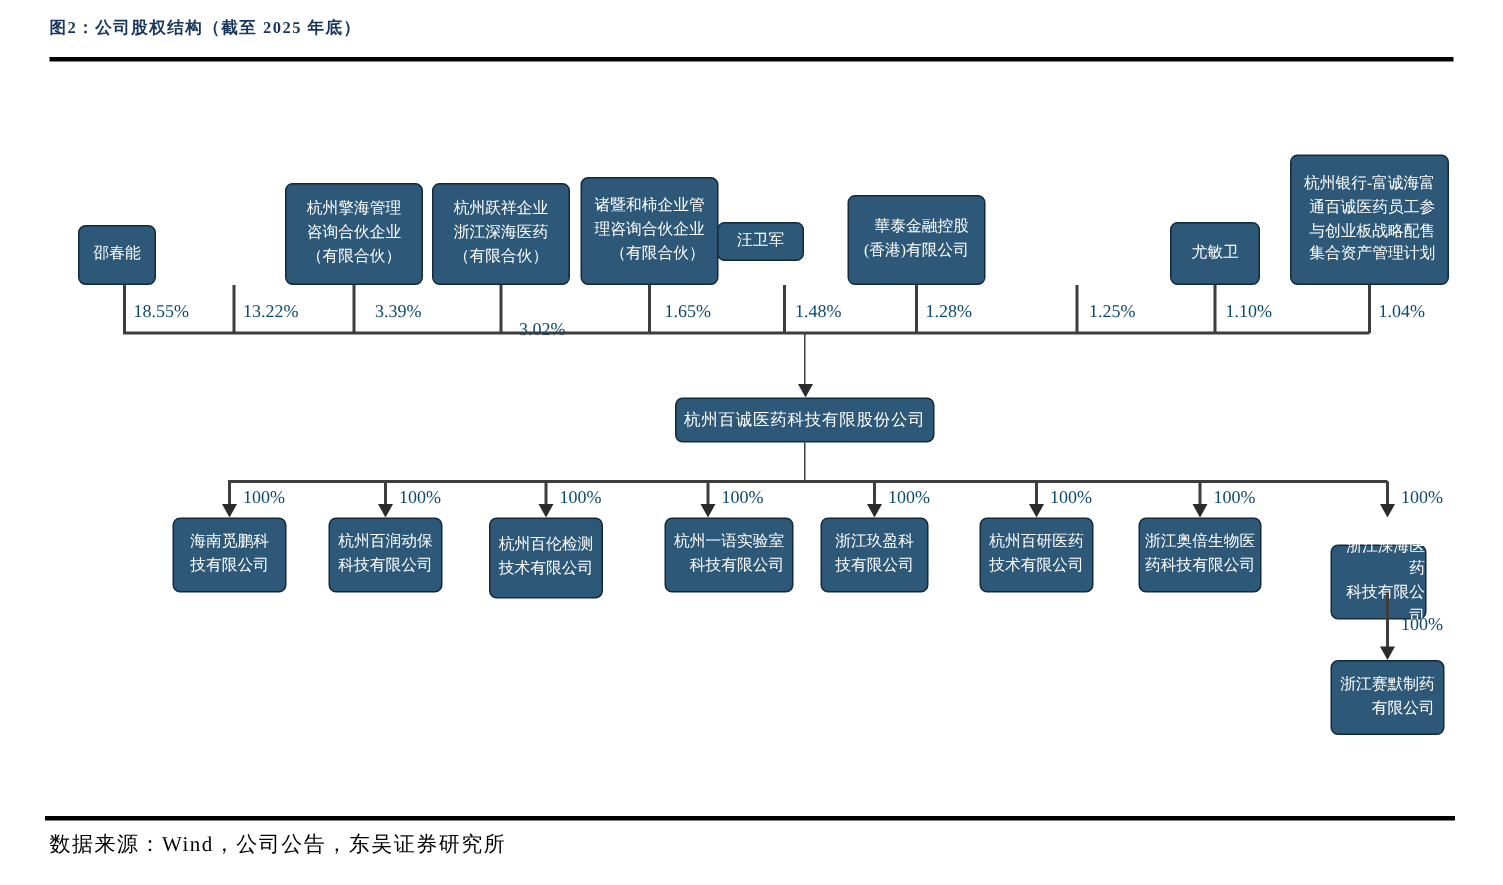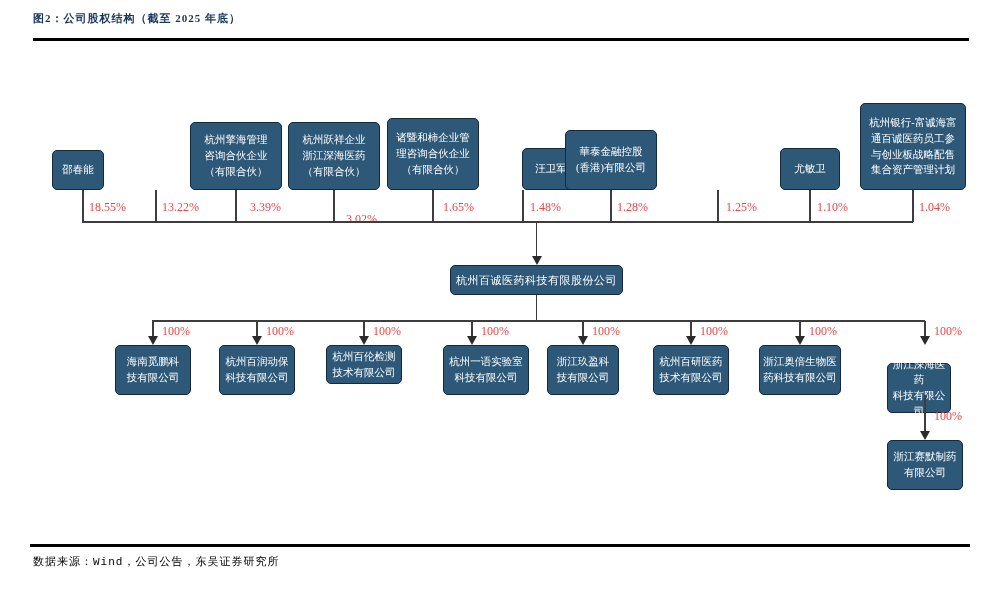--- a/index.html
+++ b/index.html
@@ -4,29 +4,29 @@
 <style>
   html,body { margin:0; padding:0; background:#ffffff; }
   .page { position:relative; width:1002px; height:590px; background:#ffffff;
           font-family:"Liberation Serif", serif; overflow:hidden; }
   .fig-title { position:absolute; left:33px; top:11px; font-size:11px; font-weight:bold;
                color:#17365d; letter-spacing:1px; }
   .rule { position:absolute; background:#000000; }
   .node { position:absolute; background:#2d5878; border:1.5px solid #15293c; border-radius:5px;
           color:#ffffff; display:flex; align-items:center; justify-content:center;
           text-align:center; box-sizing:border-box; }
-  .node-label { white-space:pre-line; font-size:10.5px; line-height:1.5; }
+  .node-label { white-space:pre-line; font-size:10.5px; line-height:1.5;text-align:right; }
   .parent-label { font-size:11px; letter-spacing:0.5px; }
-  .pct { position:absolute; font-size:12px; color:#ef4444;text-align:right; }
+  .pct { position:absolute; font-size:12px; color:#0c4a6e;text-align:right; }
   .vline { position:absolute; width:1.5px; background:#3d3d3d; }
   .hline { position:absolute; height:1.5px; background:#3d3d3d; }
   .arrow { position:absolute; width:0; height:0; border-left:5px solid transparent;
            border-right:5px solid transparent; border-top:9px solid #2b2b2b; }
-  .source { position:absolute; left:33px; top:554px; font-size:11px; color:#000000;
-            letter-spacing:1px;font-family:Liberation Mono, monospace; }
+  .source { position:absolute; left:33px; top:554px; font-size:14px; color:#000000;
+            letter-spacing:1px; }
 </style>
 </head>
 <body>
 
 <div class="page">
 
   <div class="fig-title">图2：公司股权结构（截至 2025 年底）</div>
   <div class="rule" style="left:33px;top:38px;width:936px;height:2.5px"></div>
 
   <div class="node" style="left:52px;top:150px;width:52px;height:40px">
@@ -40,21 +40,21 @@
   <div class="node" style="left:288px;top:122px;width:92px;height:68px">
       <span class="node-label">杭州跃祥企业
 浙江深海医药
 （有限合伙）</span>
     </div>
   <div class="node" style="left:387px;top:118px;width:92px;height:72px">
       <span class="node-label">诸暨和柿企业管
 理咨询合伙企业
 （有限合伙）</span>
     </div>
-  <div class="node" style="left:522px;top:148px;width:58px;height:42px">
+  <div class="node" style="left:478px;top:148px;width:58px;height:26px">
       <span class="node-label">汪卫军</span>
     </div>
   <div class="node" style="left:565px;top:130px;width:92px;height:60px">
       <span class="node-label">華泰金融控股
 (香港)有限公司</span>
     </div>
   <div class="node" style="left:780px;top:148px;width:60px;height:42px">
       <span class="node-label">尤敏卫</span>
     </div>
   <div class="node" style="left:860px;top:103px;width:106px;height:87px">
@@ -131,21 +131,21 @@
   <div class="pct" style="left:934px;top:324px">100%</div>
 
   <div class="node" style="left:115px;top:345px;width:76px;height:50px">
       <span class="node-label">海南觅鹏科
 技有限公司</span>
     </div>
   <div class="node" style="left:219px;top:345px;width:76px;height:50px">
       <span class="node-label">杭州百润动保
 科技有限公司</span>
     </div>
-  <div class="node" style="left:326px;top:345px;width:76px;height:39px">
+  <div class="node" style="left:326px;top:345px;width:76px;height:54px">
       <span class="node-label">杭州百伦检测
 技术有限公司</span>
     </div>
   <div class="node" style="left:443px;top:345px;width:86px;height:50px">
       <span class="node-label">杭州一语实验室
 科技有限公司</span>
     </div>
   <div class="node" style="left:547px;top:345px;width:72px;height:50px">
       <span class="node-label">浙江玖盈科
 技有限公司</span>

